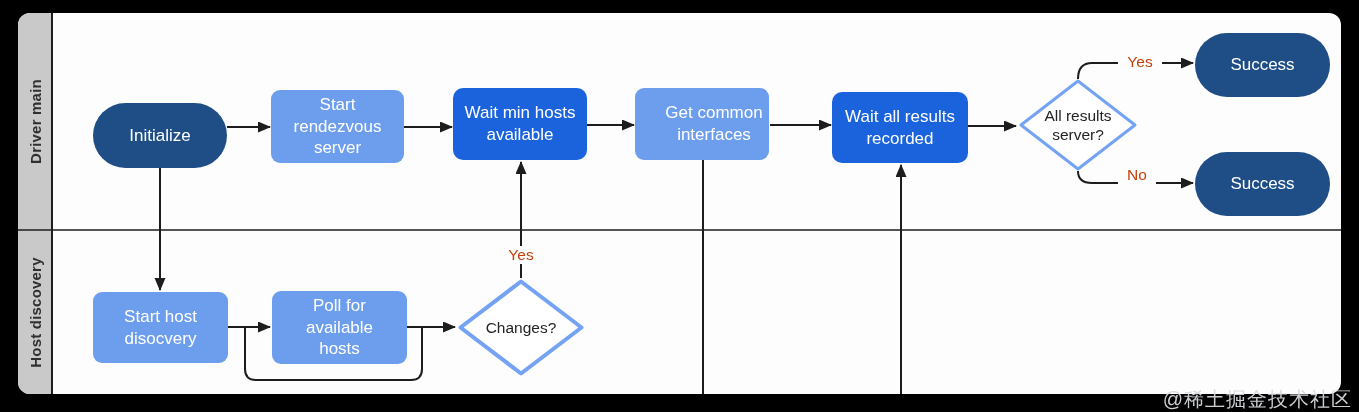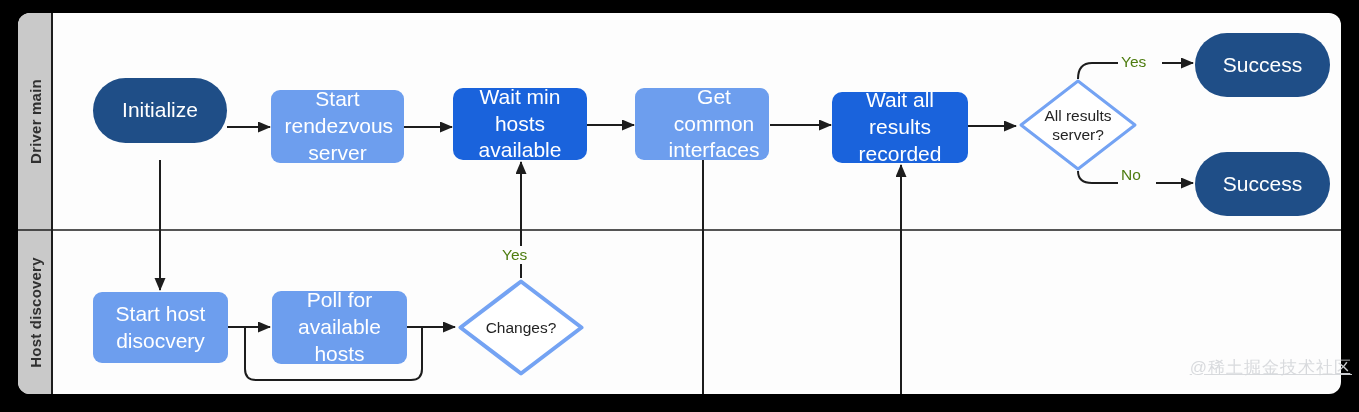--- a/index.html
+++ b/index.html
@@ -42,21 +42,21 @@
   .lane-1 { top: 0; height: 217px; }
   .lane-2 { top: 217px; height: 164px; }
 
   svg.wires { position: absolute; left: 0; top: 0; z-index: 1; }
 
   .node {
     position: absolute;
     display: flex; align-items: center; justify-content: center;
     text-align: center;
     color: #ffffff;
-    font-size: 21px;
+    font-size: 17px;
     line-height: 1.28;
     z-index: 2;
   }
   .node span { display: inline-block; }
   .navy { background: #1f4e87; border-radius: 33px; }
   .blue { background: #1a63dc; border-radius: 10px; }
   .lightblue { background: #6d9eee; border-radius: 9px; }
 
   .diamond {
     position: absolute;
@@ -69,34 +69,34 @@
     text-align: center;
     color: #242424;
     font-size: 15.5px;
     line-height: 1.25;
   }
 
   .edge-label {
     position: absolute;
     z-index: 3;
     background: #fdfdfd;
-    color: #4d7c0f;
+    color: #c2410c;
     font-size: 15.5px;
+    text-align: center;
     padding: 0 3px;
   }
 
   .watermark {
     position: absolute;
-    right: 7px; top: 356px;
+    right: 7px; top: 386px;
     z-index: 10;
-    font-size: 17px;
+    font-size: 20px;
     color: rgba(214, 216, 219, 0.95);
     letter-spacing: 1px;
     white-space: nowrap;
-    text-decoration: underline;
   }
 
   
   .w-init span { max-width: 110px; }
   .w-rdv span { max-width: 106px; }
   .w-wmh span { max-width: 122px; }
   .w-gci span { max-width: 110px; }
   .w-war span { max-width: 118px; }
   .w-shd span { max-width: 92px; }
   .w-pfh span { max-width: 108px; }
@@ -139,21 +139,21 @@
         <path d="M503,265 L503,149" marker-end="url(#ah)"></path>
         <path d="M685,147 L685,381"></path>
         <path d="M883,381 L883,152" marker-end="url(#ah)"></path>
 
         <path d="M210,314 L252,314" marker-end="url(#ah)"></path>
         <path d="M389,314 L437,314" marker-end="url(#ah)"></path>
         <path d="M227,315 L227,356 Q227,367 238,367 L393,367 Q404,367 404,356 L404,315"></path>
       </g>
     </svg>
 
-    <div class="node navy w-init" style="left:75px; top:65px; width:134px; height:65px;">
+    <div class="node navy w-init" style="left:75px; top:90px; width:134px; height:65px;">
       <span>Initialize</span>
     </div>
 
     <div class="node lightblue w-rdv" style="left:253px; top:77px; width:133px; height:73px;">
       <span>Start rendezvous server</span>
     </div>
 
     <div class="node blue w-wmh" style="left:435px; top:75px; width:134px; height:72px;">
       <span>Wait min hosts available</span>
     </div>

